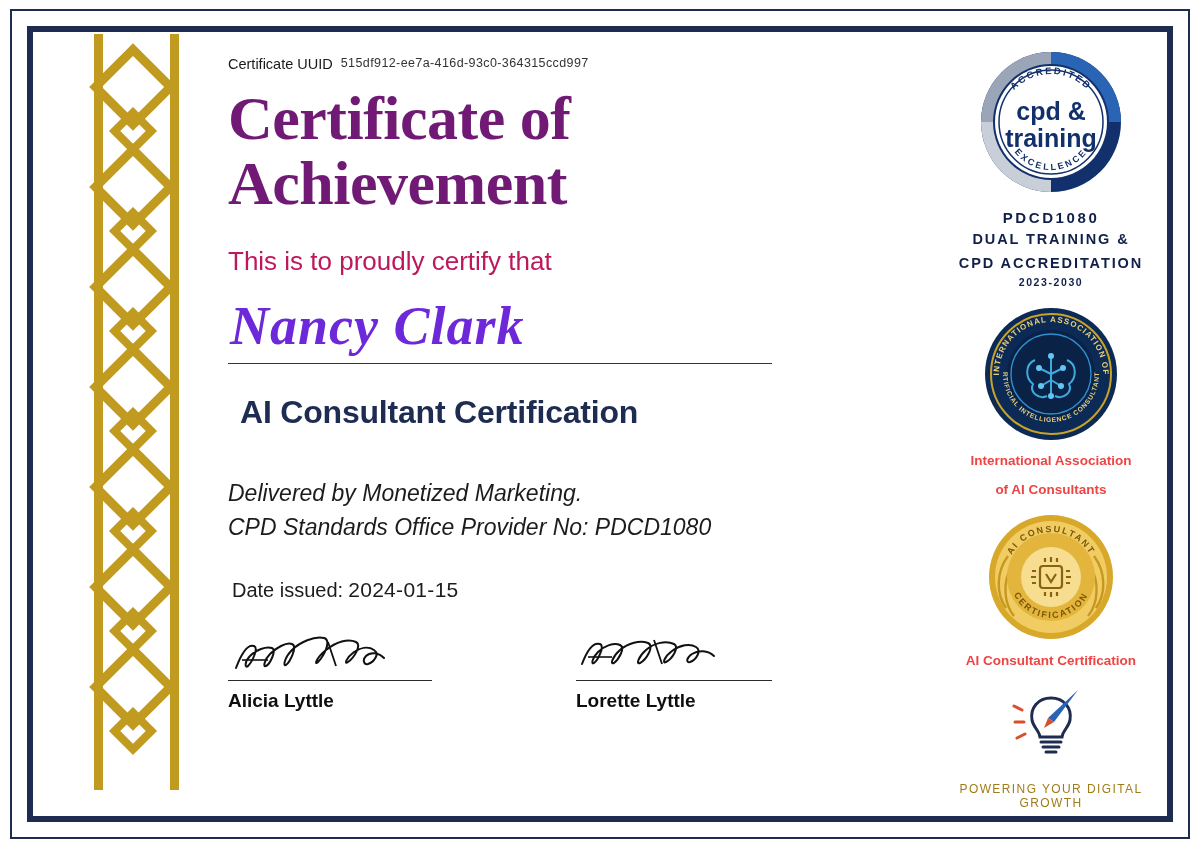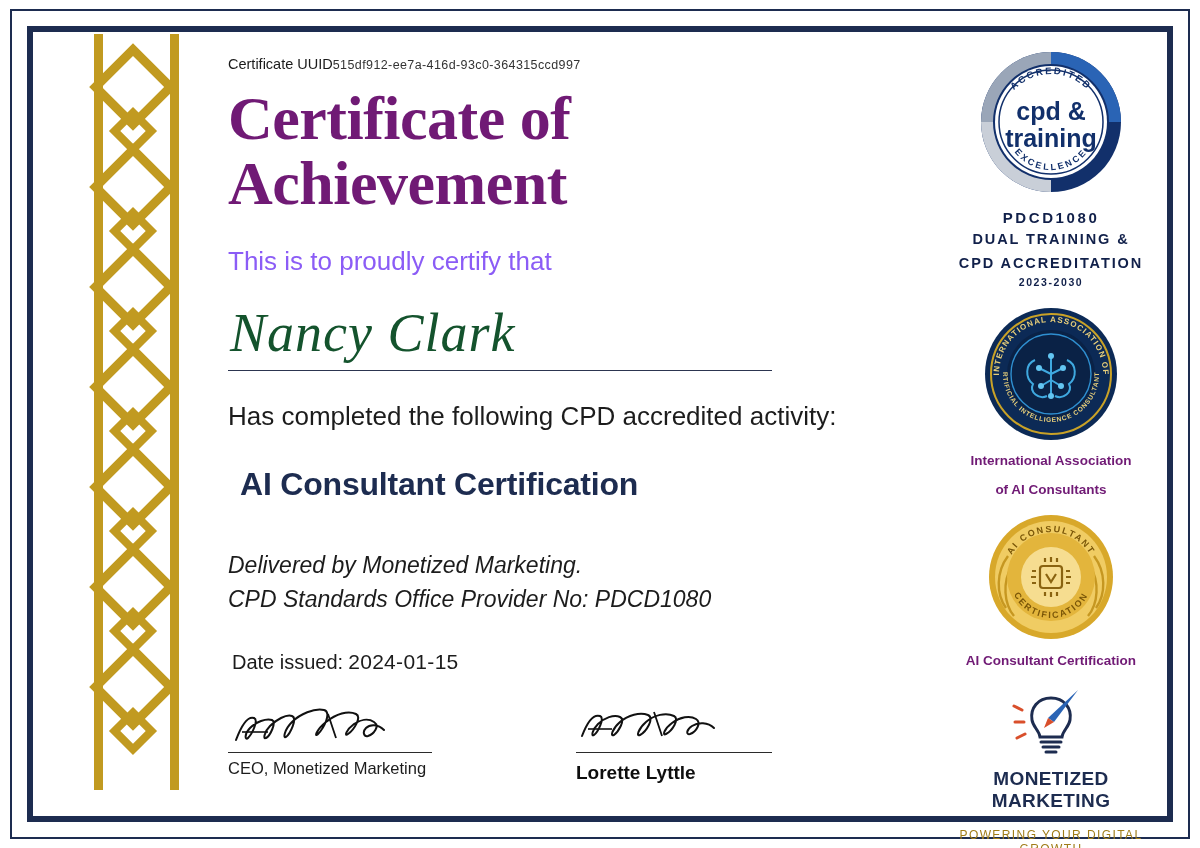--- a/index.html
+++ b/index.html
@@ -86,21 +86,22 @@
   
   .content {
     position: absolute;
     left: 228px;
     top: 56px;
     width: 672px;
   }
 
   .uuid-line {
     display: flex;
-    align-items: flex-end;
+    align-items: flex-start;
+    gap: 8px;
     margin-bottom: 14px;
   }
   .uuid-label {
     font-size: 14.5px;
     color: #1a1a1a;
     font-family: "Liberation Sans", sans-serif;
   }
   .uuid-value {
     font-size: 12.5px;
     color: #333333;
@@ -113,30 +114,30 @@
     font-weight: bold;
     font-size: 62px;
     color: #701a75;
     letter-spacing: -0.5px;
     line-height: 1.05;
     margin: 6px 0 30px 0;
   }
 
   .subtitle {
     font-size: 26px;
-    color: #8b5cf6;
-    margin-bottom: 25px;
+    color: #be185d;
+    margin-bottom: 18px;
   }
 
   .recipient {
     font-family: "Liberation Serif", serif;
     font-style: italic;
-    font-weight: normal;
+    font-weight: bold;
     font-size: 54px;
-    color: #14532d;
+    color: #6d28d9;
     letter-spacing: 1px;
     margin: 12px 0 6px 2px;
   }
   .recipient-rule {
     width: 544px;
     height: 1px;
     background: #2c3550;
     margin-bottom: 30px;
   }
 
@@ -214,21 +215,21 @@
     top: 44px;
     width: 210px;
     display: flex;
     flex-direction: column;
     align-items: center;
   }
   .badge { text-align: center; }
   .badge-caption {
     font-size: 13.5px;
     font-weight: bold;
-    color: #701a75;
+    color: #ef4444;
     line-height: 1.35;
     margin-top: 6px;
   }
 
   .cpd-sub1 {
     font-size: 15px;
     font-weight: bold;
     color: #11204a;
     letter-spacing: 2.6px;
     margin-top: 6px;
@@ -299,21 +300,20 @@
       <span class="uuid-value">515df912-ee7a-416d-93c0-364315ccd997</span>
     </div>
 
     <div class="title">Certificate of Achievement</div>
 
     <div class="subtitle">This is to proudly certify that</div>
 
     <div class="recipient">Nancy Clark</div>
     <div class="recipient-rule"></div>
 
-    <div class="completed-line">Has completed the following CPD accredited activity:</div>
 
     <div class="activity">AI Consultant Certification</div>
 
     <div class="delivered">
       <div>Delivered by Monetized Marketing.</div>
       <div>CPD Standards Office Provider No: PDCD1080</div>
     </div>
 
     <div class="date-row">
       <span>Date issued:</span><span class="date-value">2024-01-15</span>
@@ -323,21 +323,21 @@
 
       <div class="sig-block first">
         <div class="sig-img">
           <svg width="210" height="46" viewBox="0 0 210 46">
             <path d="M8,36 C14,20 20,12 26,14 C31,16 24,30 20,34 C17,37 16,30 22,24 C28,18 38,14 44,16 C49,18 42,32 38,34 C35,36 36,28 42,22 C48,16 58,10 64,12 C70,14 62,30 58,33 C55,35 56,26 64,18 C72,10 86,4 96,6 C104,8 96,24 90,30 C86,34 88,26 98,18 C108,10 120,6 128,10 C134,13 126,26 120,30 C116,33 118,26 126,20 C132,16 140,14 146,18 C152,22 146,30 140,32 C136,33 134,28 138,24 C142,20 150,20 156,26" fill="none" stroke="#111" stroke-width="2" stroke-linecap="round"></path>
             <path d="M14,28 L40,28" fill="none" stroke="#111" stroke-width="1.6"></path>
             <path d="M100,10 L108,34" fill="none" stroke="#111" stroke-width="1.8"></path>
           </svg>
         </div>
         <div class="sig-rule"></div>
-        <div class="sig-role">CEO, Monetized Marketing</div>
+        <div class="sig-name">Alicia Lyttle</div>
       </div>
 
       <div class="sig-block second">
         <div class="sig-img">
           <svg width="200" height="46" viewBox="0 0 200 46">
             <path d="M6,32 C12,16 18,10 24,12 C29,14 22,28 18,31 C15,33 16,26 22,20 C28,14 38,10 44,13 C50,16 42,28 38,31 C34,33 36,25 44,18 C52,11 64,8 72,11 C79,14 70,28 64,31 C60,33 62,25 70,18 C78,11 90,8 98,12 C104,15 96,27 90,30 C86,32 88,25 96,19 C104,13 114,11 120,15 C126,19 120,28 114,30 C110,31 110,26 116,22 C122,18 132,18 138,24" fill="none" stroke="#111" stroke-width="2" stroke-linecap="round"></path>
             <path d="M12,25 L36,25" fill="none" stroke="#111" stroke-width="1.6"></path>
             <path d="M78,8 L86,32" fill="none" stroke="#111" stroke-width="1.8"></path>
           </svg>
         </div>
@@ -461,18 +461,17 @@
           </g>
           <path d="M70,6 L46,38 L40,34 Z" fill="#2a64b5"></path>
           <path d="M40,34 L46,38 L36,44 Z" fill="#d94f2b"></path>
           <g stroke="#d94f2b" stroke-width="3" stroke-linecap="round">
             <path d="M14,26 L6,22"></path>
               <path d="M16,38 L7,38"></path>
               <path d="M17,50 L9,54"></path>
           </g>
         </svg>
       </div>
-      <div class="mm-name">MONETIZED MARKETING</div>
       <div class="mm-tag">POWERING YOUR DIGITAL GROWTH</div>
     </div>
 
   </div>
 </div>
 
 </body></html>

